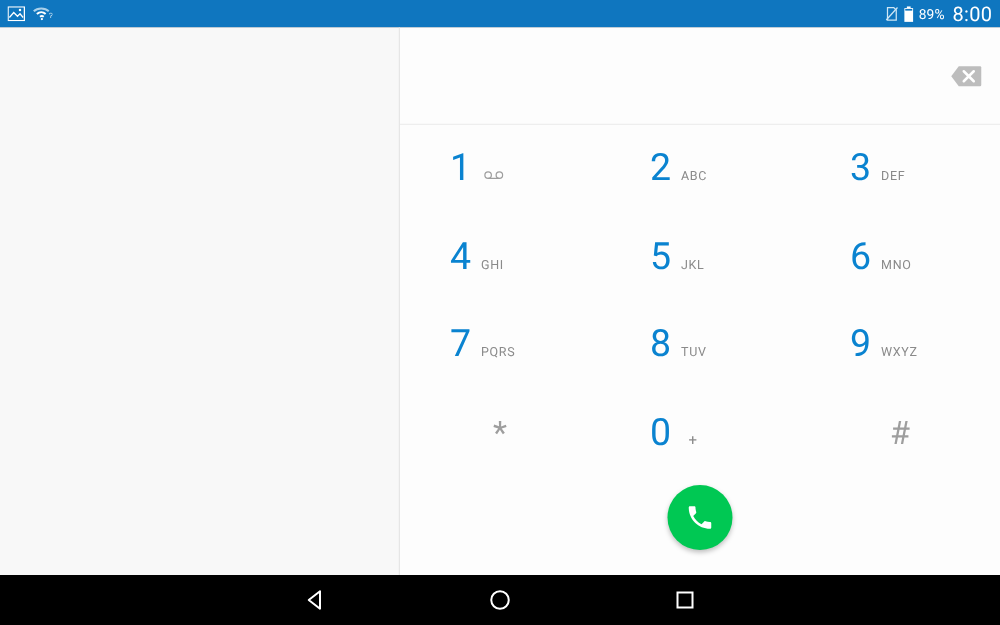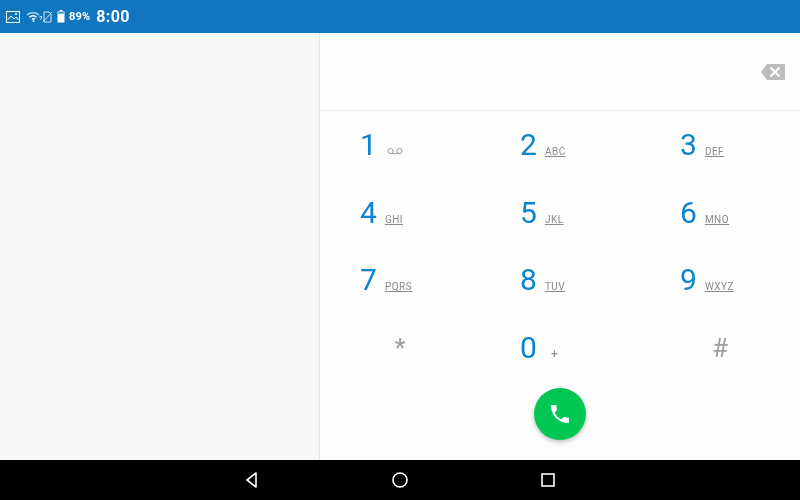--- a/index.html
+++ b/index.html
@@ -1,36 +1,36 @@
 <!DOCTYPE html>
 <html><head>
 <meta charset="utf-8">
 <style>
   * { box-sizing: border-box; margin: 0; padding: 0; }
   html, body { width: 800px; height: 500px; font-family: Roboto, "Helvetica Neue", Arial, sans-serif; overflow: hidden; background:#000; }
   .screen { width:800px; height:500px; display:flex; flex-direction:column; }
   
-  .status-bar { height:33px; background:#0f76bf; color:#fff; display:flex; align-items:center; justify-content:flex-start; padding:0 6px; font-size:11px;font-weight:bold; }
+  .status-bar { height:22px; background:#0f76bf; color:#fff; display:flex; align-items:center; justify-content:space-between; padding:0 6px; font-size:11px; }
   .status-left, .status-right { display:flex; align-items:center; gap:6px; }
   .status-right { gap:4px; }
   .icon { display:inline-flex; align-items:center; justify-content:center; }
   .icon svg { display:block; }
   .battery-text { font-size:11px; letter-spacing:0.2px; }
   .clock-text { font-size:16px; letter-spacing:0.3px; margin-left:2px; }
   
   .main { flex:1; display:flex; background:#fff; }
   .left-pane { width:320px; background:#f8f8f8; border-right:1px solid #e6e6e6; }
   .right-pane { flex:1; display:flex; flex-direction:column; background:#fdfdfd; position:relative; }
   .number-display { height:78px; display:flex; align-items:center; justify-content:flex-end; padding:0 12px; border-bottom:1px solid #eeeeee; }
   .backspace { width:30px; height:22px; display:flex; align-items:center; justify-content:center; cursor:pointer; }
   .dial-grid { flex:1; display:grid; grid-template-columns:repeat(3,1fr); grid-template-rows:repeat(4,1fr); }
   .key { display:flex; align-items:center; justify-content:center; cursor:pointer; user-select:none; }
   .key-inner { display:flex; align-items:baseline; gap:8px; min-width:80px; }
   .digit { font-size:30px; font-weight:400; color:#0a83d0; line-height:1; }
-  .letters { font-size:10px; color:#8a8a8a; letter-spacing:0.5px;text-decoration:underline; }
+  .letters { font-size:10px; color:#8a8a8a; letter-spacing:0.5px; }
   .digit.sym { color:#9e9e9e; font-size:26px; }
   .vm-icon { margin-left:2px; }
   .plus { font-size:12px; color:#8a8a8a; margin-left:6px; }
   .call-row { height:78px; display:flex; align-items:flex-start; justify-content:center; padding-top:6px; }
   .call-btn { width:52px; height:52px; border-radius:50%; background:#00c853; display:flex; align-items:center; justify-content:center; cursor:pointer; box-shadow:0 2px 4px rgba(0,0,0,0.25); }
   
   .nav-bar { height:40px; background:#000; display:flex; align-items:center; justify-content:center; gap:120px; }
   .nav-btn { width:28px; height:28px; display:flex; align-items:center; justify-content:center; cursor:pointer; }
 </style>
 </head>

